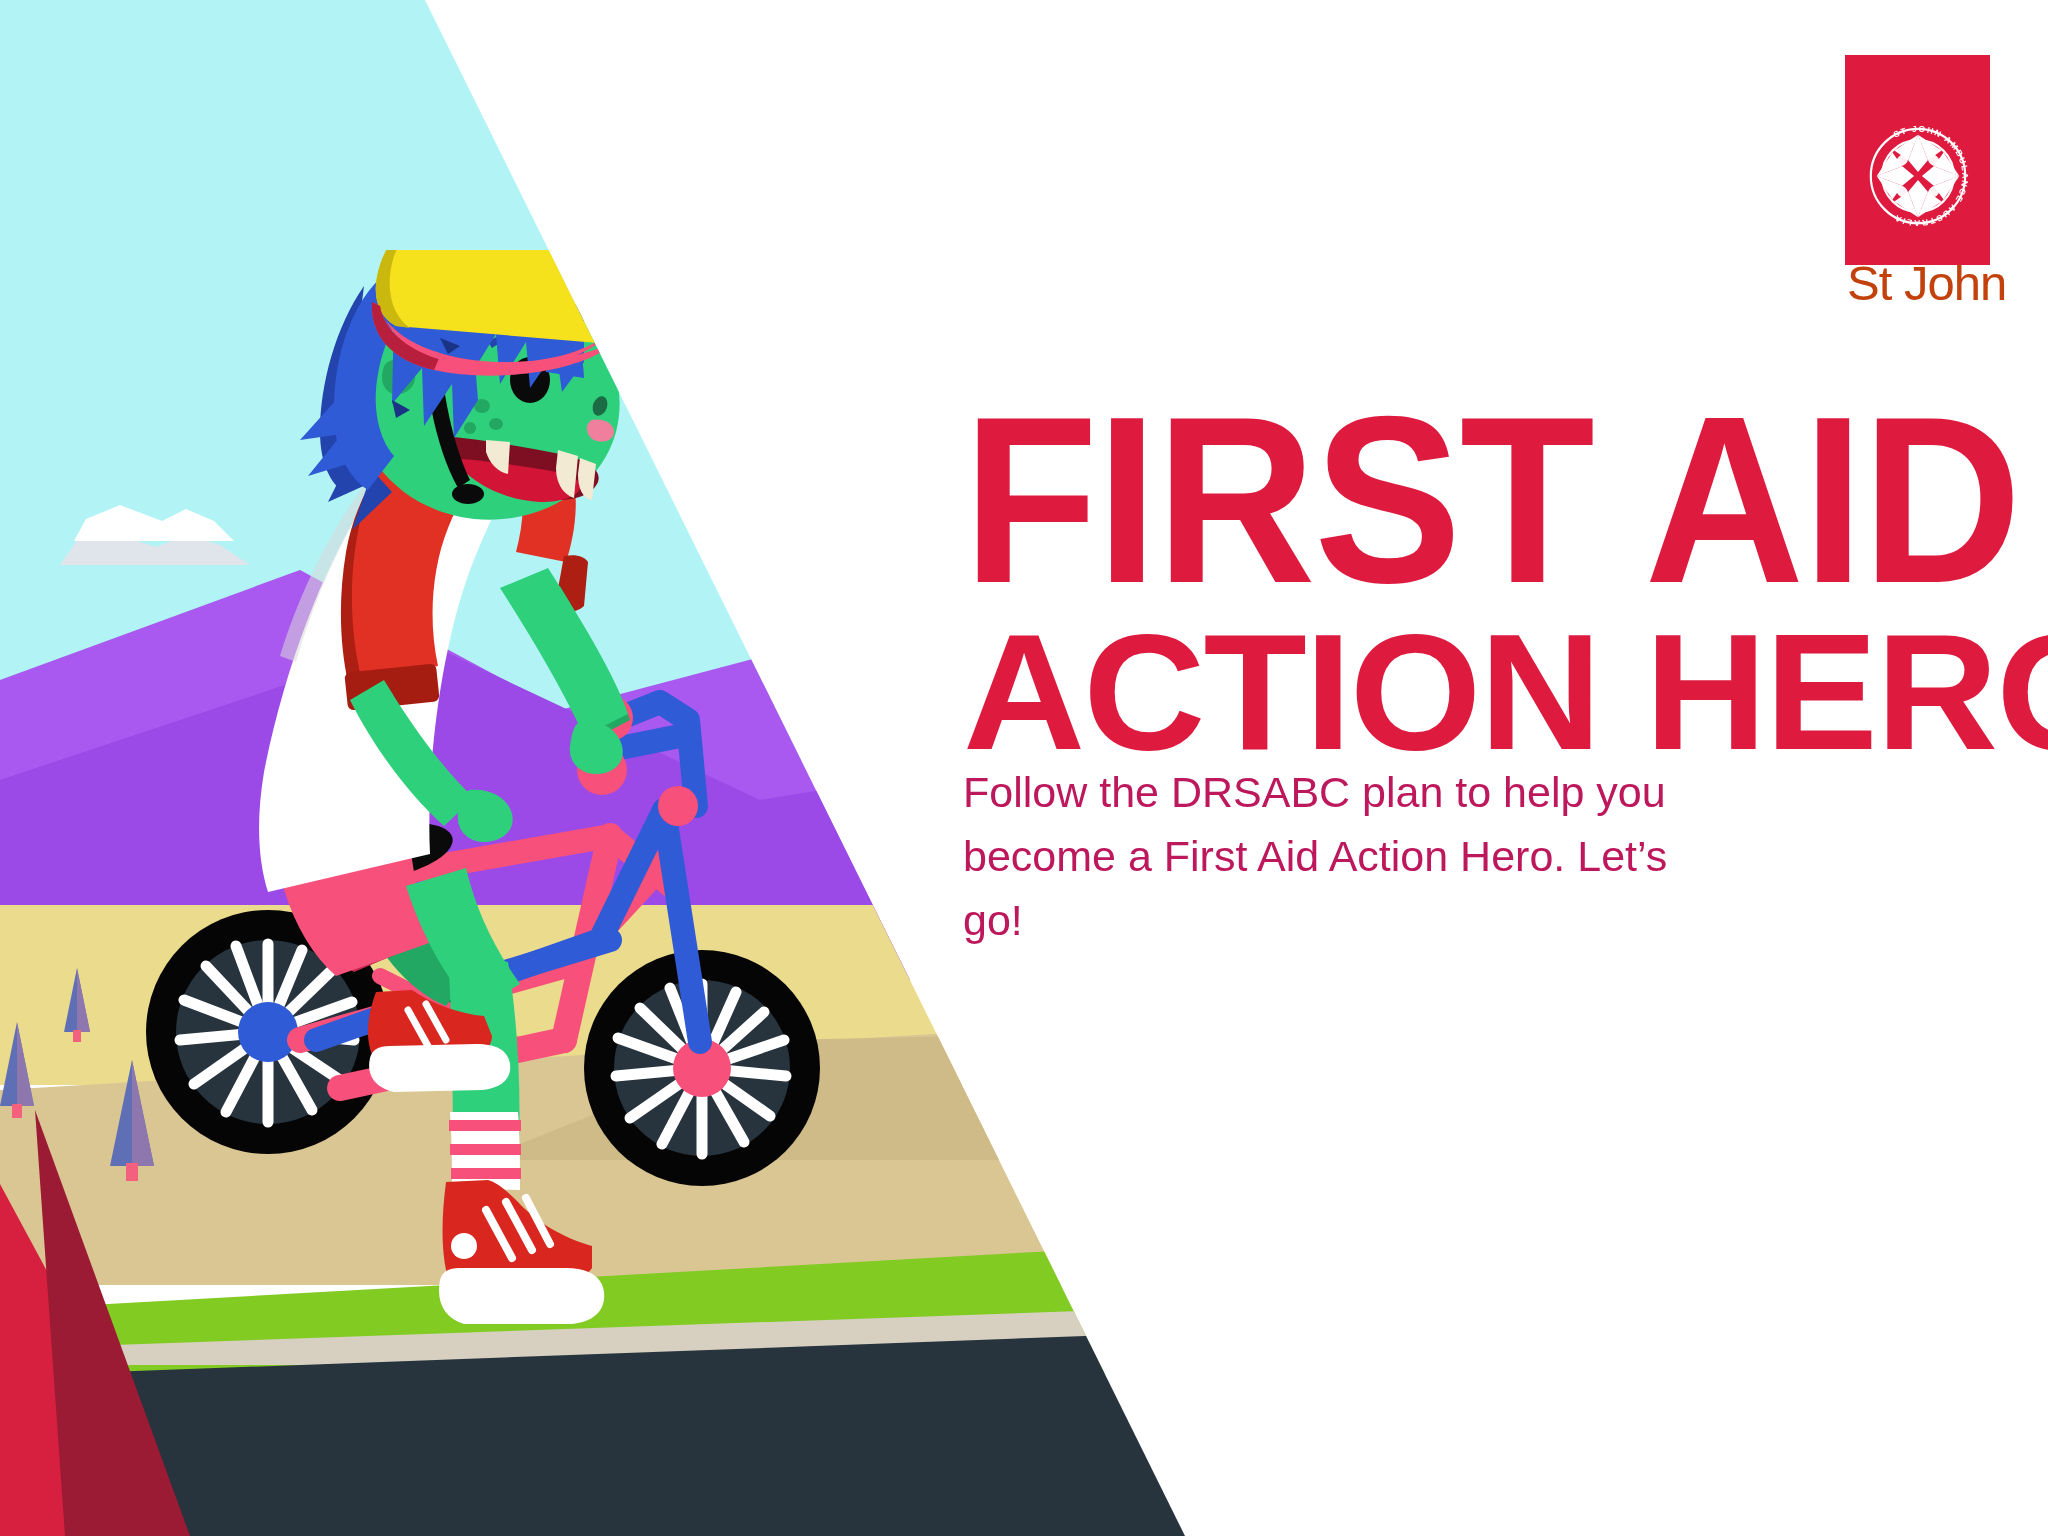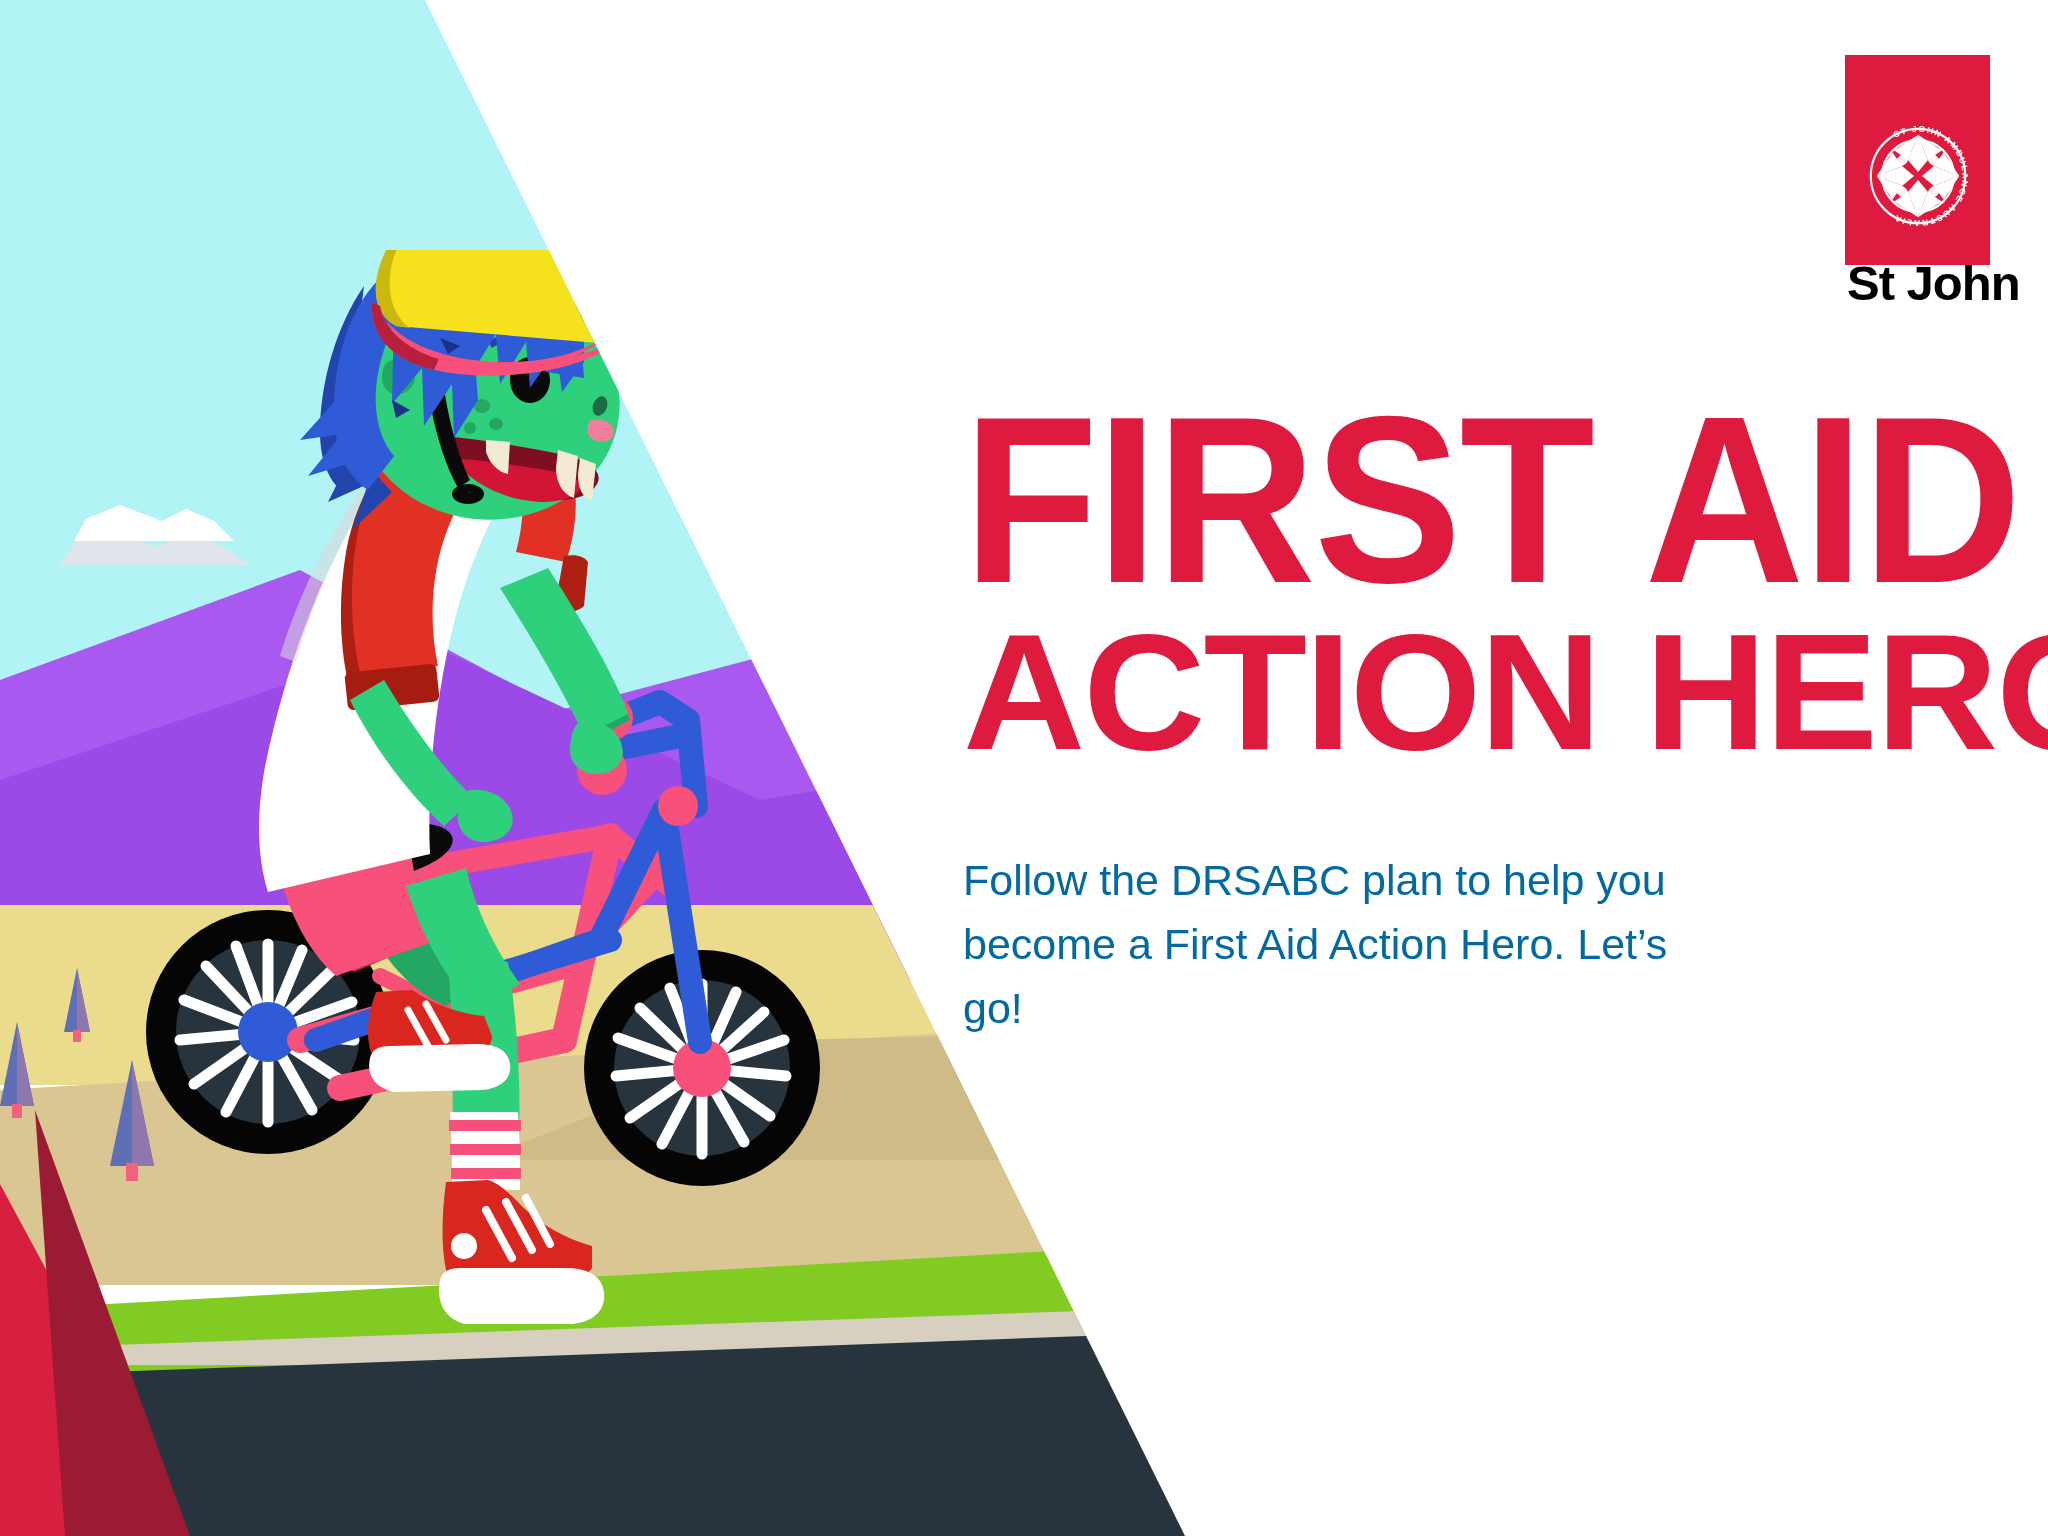--- a/index.html
+++ b/index.html
@@ -148,22 +148,21 @@
   .title-1 {
     font-size: 238px;
     transform: scaleX(0.93);
   }
   .title-2 {
     font-size: 166px;
     transform: scaleX(1.02);
     margin-top: 22px;
   }
   .subtitle {
-    margin-top: 88px;
-    color: #0369a1;
+    color: #be185d;
     font-size: 43px;
     line-height: 1.48;
     font-family: "Liberation Sans", sans-serif;
     font-weight: normal;
     max-width: 720px;
   }
 
   
   .logo {
     position: absolute;
@@ -175,23 +174,23 @@
     width: 145px; height: 210px;
     background: #de1b3f;
   }
   .logo-mark {
     position: absolute; left: 14px; top: 62px;
     width: 118px; height: 118px;
   }
   .logo-word {
     position: absolute;
     left: 2px; top: 204px;
-    color: #000000;
+    color: #c2410c;
     font-family: "Liberation Sans", sans-serif;
-    font-weight: bold;
+    font-weight: normal;
     font-size: 49px;
     letter-spacing: -1px;
     line-height: 1;
     white-space: nowrap;
   }
 </style>
 </head>
 <body>
 
 <div id="stage">

